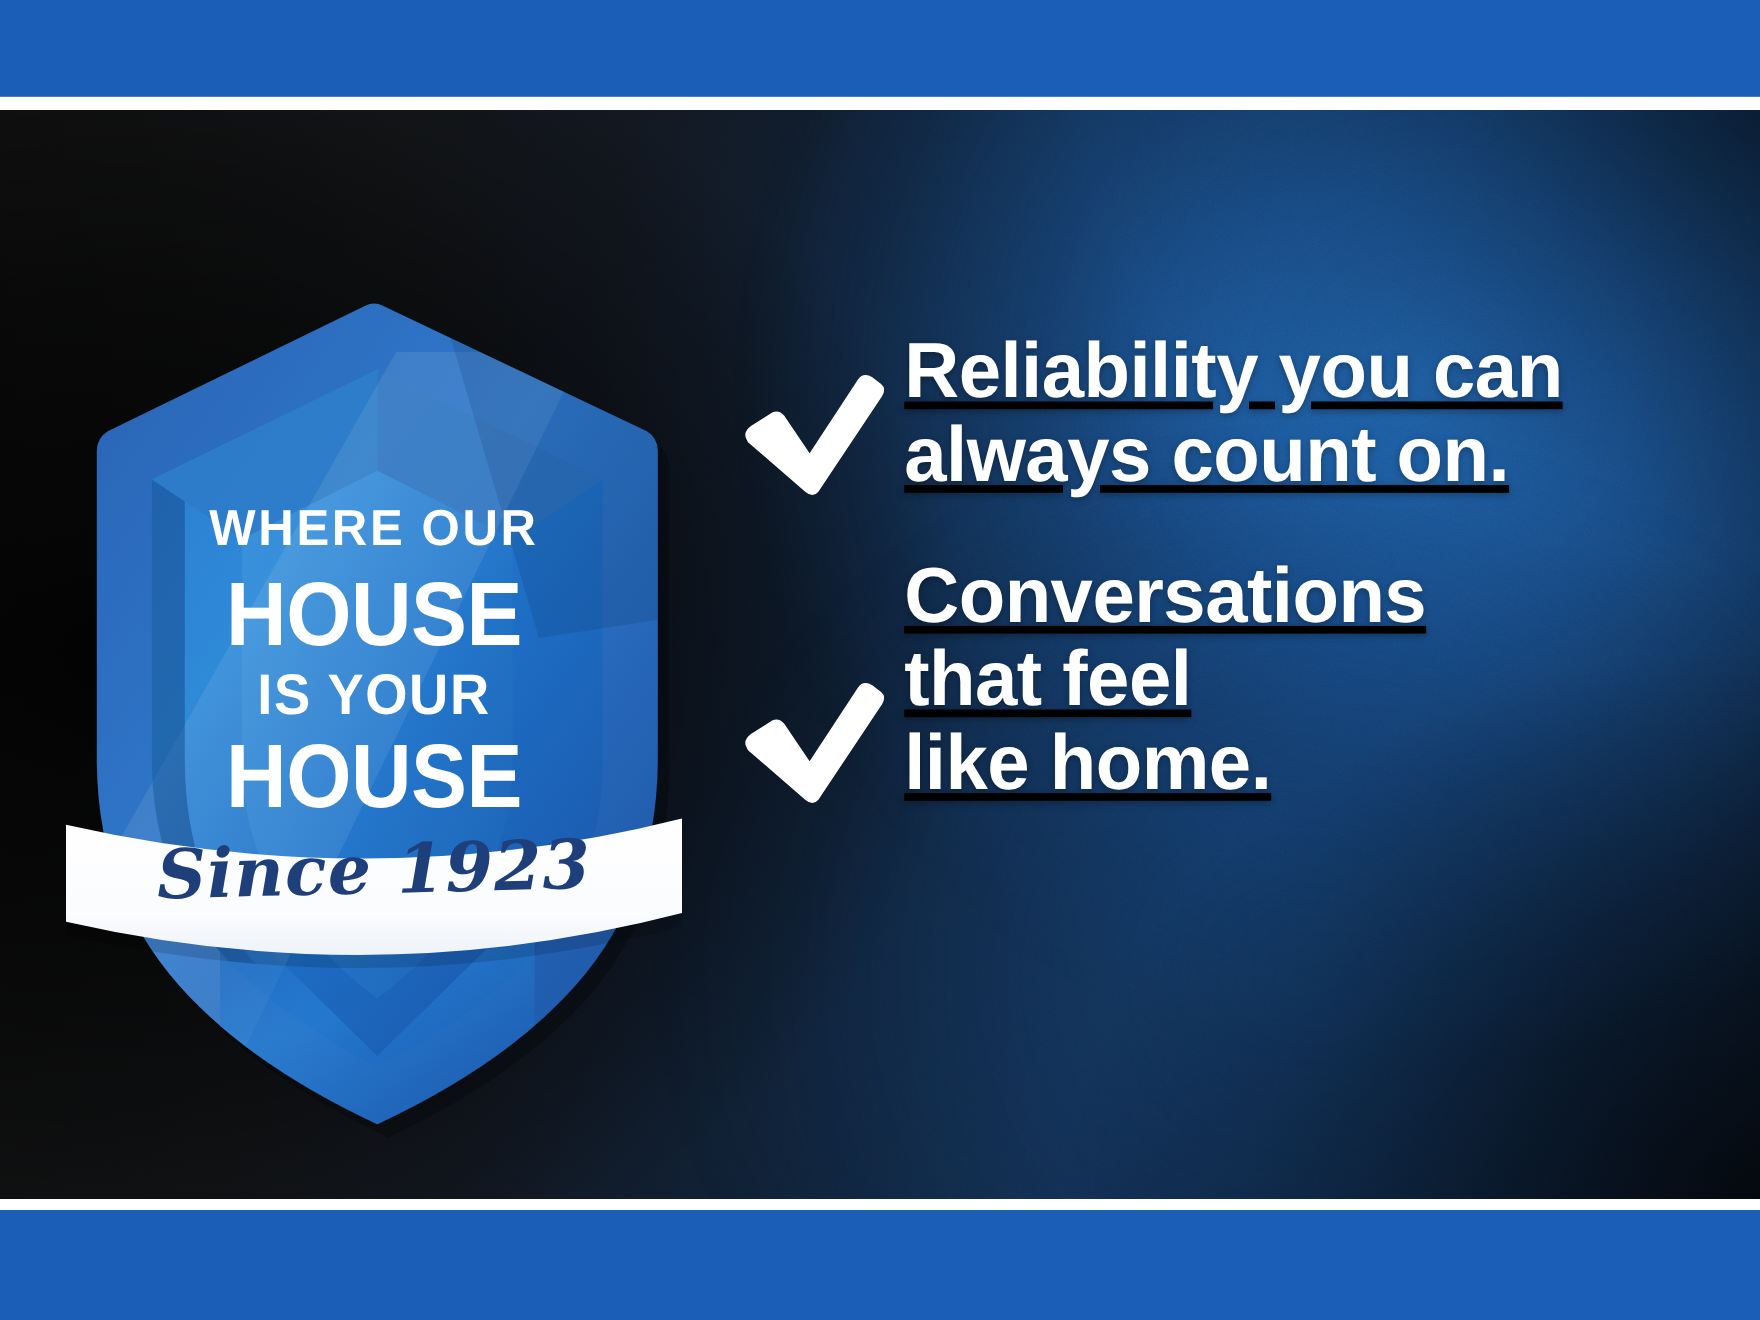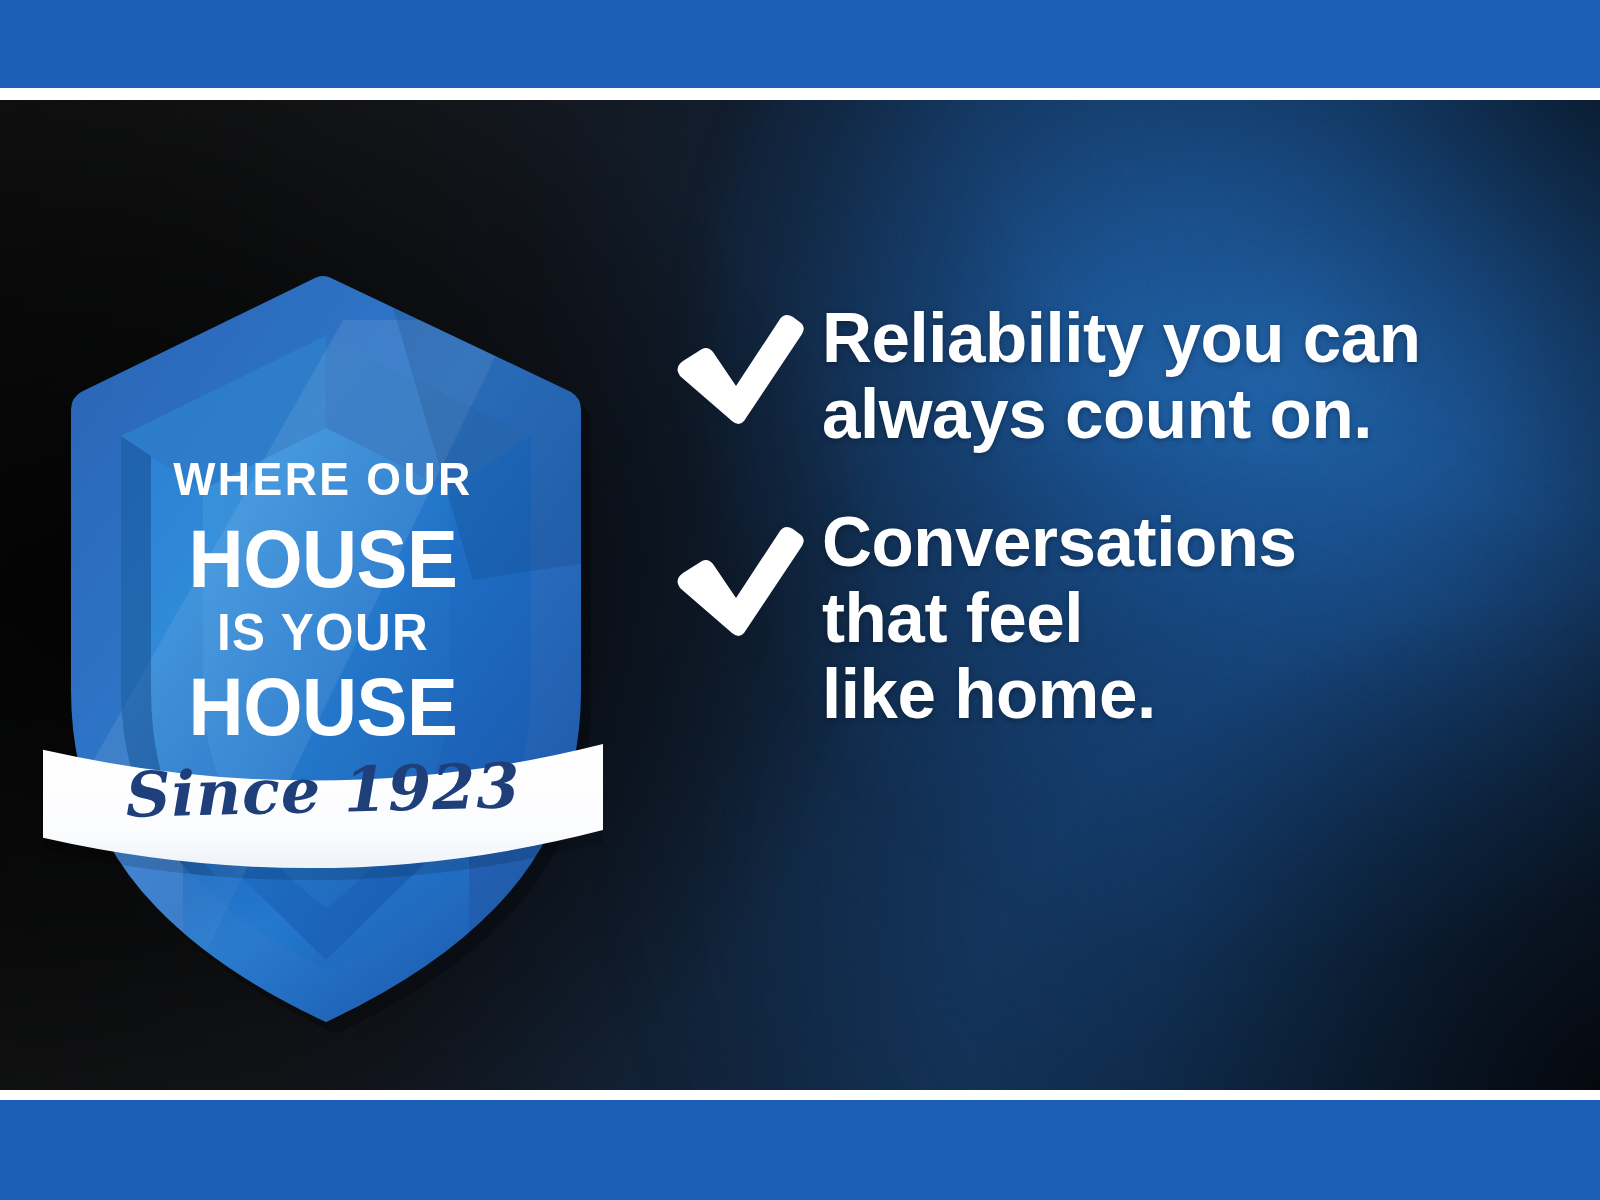--- a/index.html
+++ b/index.html
@@ -103,21 +103,21 @@
   .bg-noise {
     position: absolute;
     inset: 0;
     opacity: 0.5;
     mix-blend-mode: overlay;
   }
 
   
   #logo-block {
     position: absolute;
-    left: 43px;
+    left: 60px;
     top: 160px;
     width: 560px;
     height: 780px;
   }
   #shield-svg { position: absolute; left: 0; top: 0; }
 
   .logo-text-layer {
     position: absolute;
     left: 0;
     top: 0;
@@ -161,22 +161,23 @@
   
   #bullets {
     position: absolute;
     left: 672px;
     top: 200px;
     width: 840px;
   }
   .bullet-row {
     position: relative;
     display: flex;
-    align-items: flex-start;
+    align-items: flex-end;
     margin-bottom: 52px;
+    text-decoration: underline;
   }
   .check-wrap {
     flex: 0 0 auto;
     width: 150px;
     padding-top: 14px;
   }
   .check-svg { display: block; }
   .bullet-text {
     flex: 1 1 auto;
     color: #ffffff;

